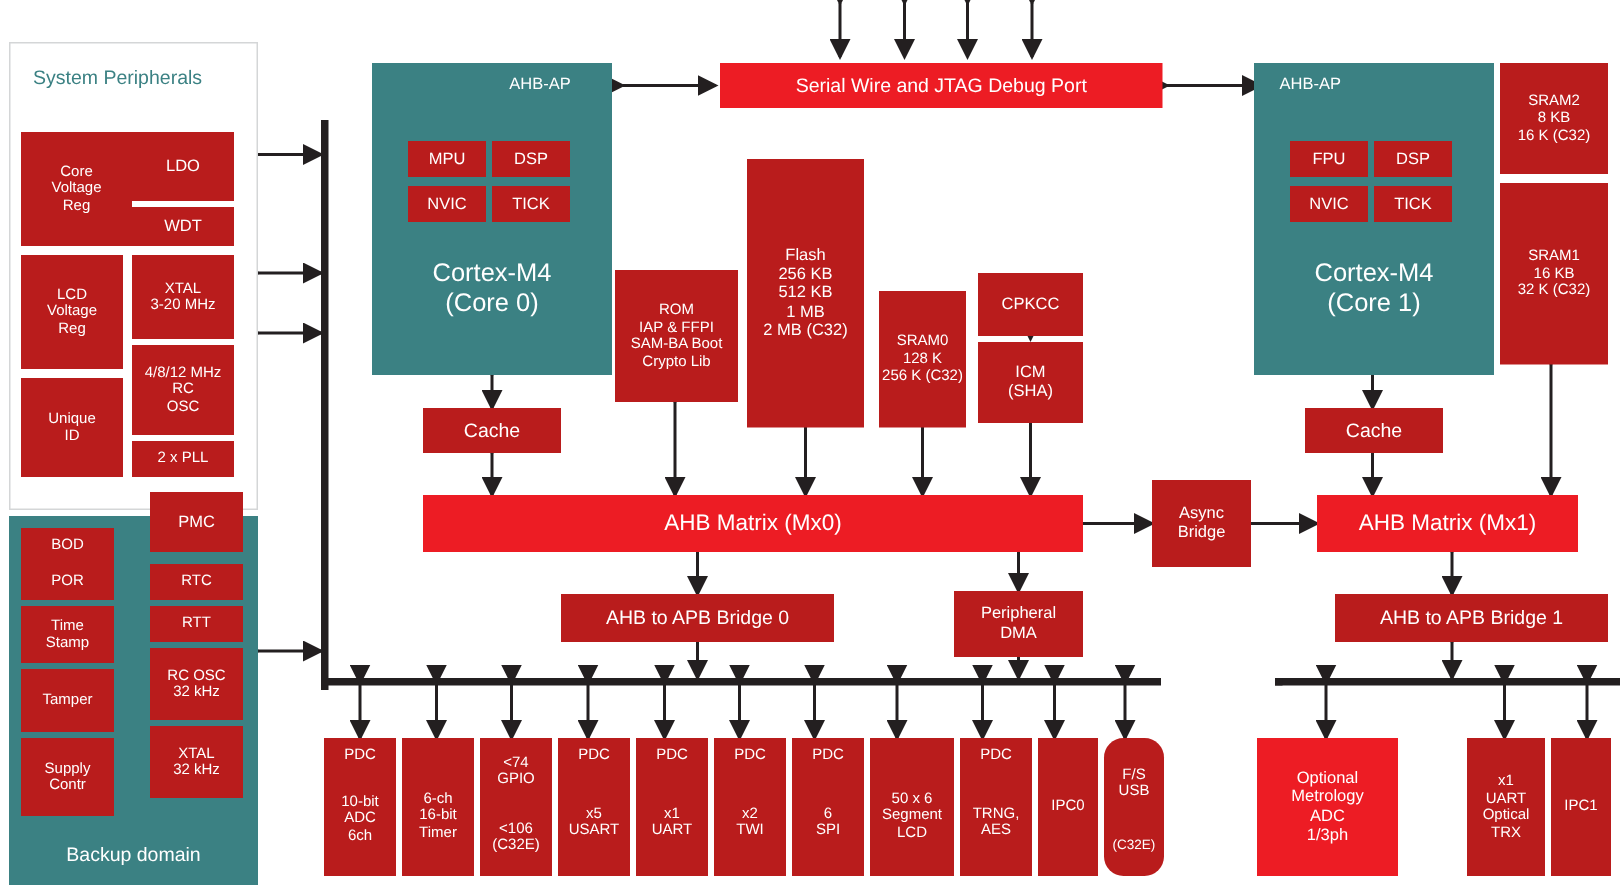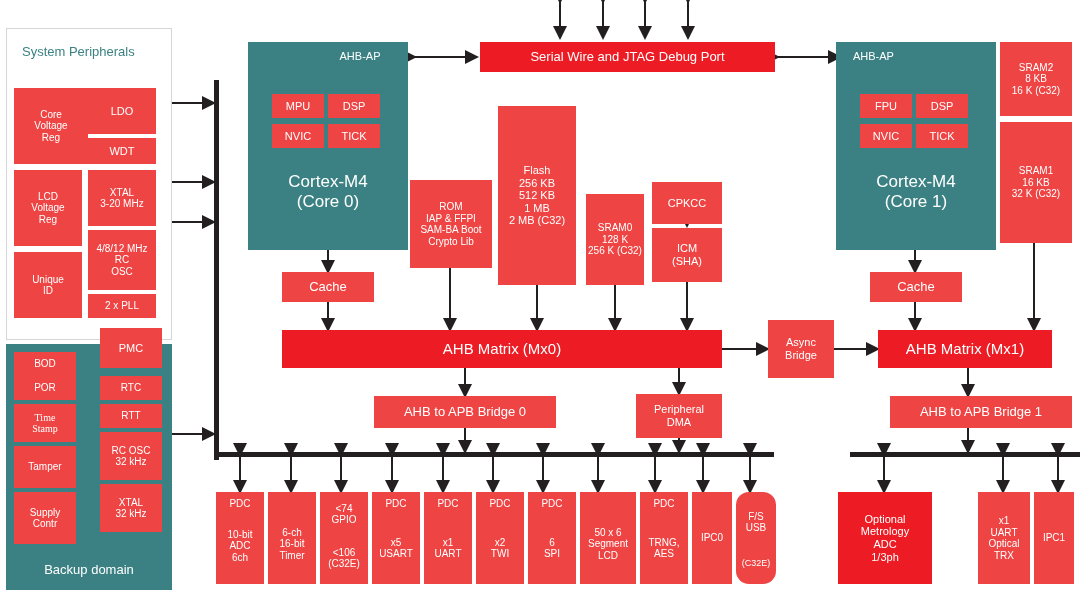--- a/index.html
+++ b/index.html
@@ -1,19 +1,19 @@
 <!DOCTYPE html>
 <html><head>
 <meta charset="utf-8">
 <style>
   html,body{margin:0;padding:0;background:#ffffff;}
   body{width:1080px;height:590px;position:relative;font-family:"Liberation Sans",sans-serif;overflow:hidden;}
   .diagram{position:absolute;left:0;top:0;width:1080px;height:590px;}
   .box{position:absolute;box-sizing:border-box;display:flex;align-items:center;justify-content:center;text-align:center;line-height:1.15;}
-  .gray{background:#ef4444;color:#ffffff;}
+  .gray{background:#b91c1c;color:#ffffff;}
   .teal{background:#3b8183;color:#ffffff;}
   .red{background:#ed1c24;color:#ffffff;}
   .lbl-teal{color:#3b8183;}
   .small{font-size:11px;}
   .xsmall{font-size:10px;}
   .tiny{font-size:9px;}
   .med{font-size:13px;}
   .big{font-size:17px;}
   .lgbold{font-size:15px;}
   .thickv{position:absolute;background:#231f20;width:5px;}
@@ -156,21 +156,21 @@
     </div>
   <div class="box gray small" style="left:100px;top:328px;width:62px;height:40px;align-items:center;">
       <span>PMC</span>
     </div>
   <div class="box gray xsmall" style="left:14px;top:376px;width:62px;height:24px;">
       <span>POR</span>
     </div>
   <div class="box gray xsmall" style="left:100px;top:376px;width:62px;height:24px;">
       <span>RTC</span>
     </div>
-  <div class="box gray xsmall" style="left:14px;top:404px;width:62px;height:38px;white-space:pre-line;font-family:Liberation Serif, serif;"><span>Time
+  <div class="box gray xsmall" style="left:14px;top:404px;width:62px;height:38px;white-space:pre-line;"><span>Time
 Stamp</span></div>
   <div class="box gray xsmall" style="left:100px;top:404px;width:62px;height:24px;">
       <span>RTT</span>
     </div>
   <div class="box gray xsmall" style="left:14px;top:446px;width:62px;height:42px;">
       <span>Tamper</span>
     </div>
   <div class="box gray xsmall" style="left:100px;top:432px;width:62px;height:48px;white-space:pre-line;"><span>RC OSC
 32 kHz</span></div>
   <div class="box gray xsmall" style="left:14px;top:492px;width:62px;height:52px;white-space:pre-line;"><span>Supply

